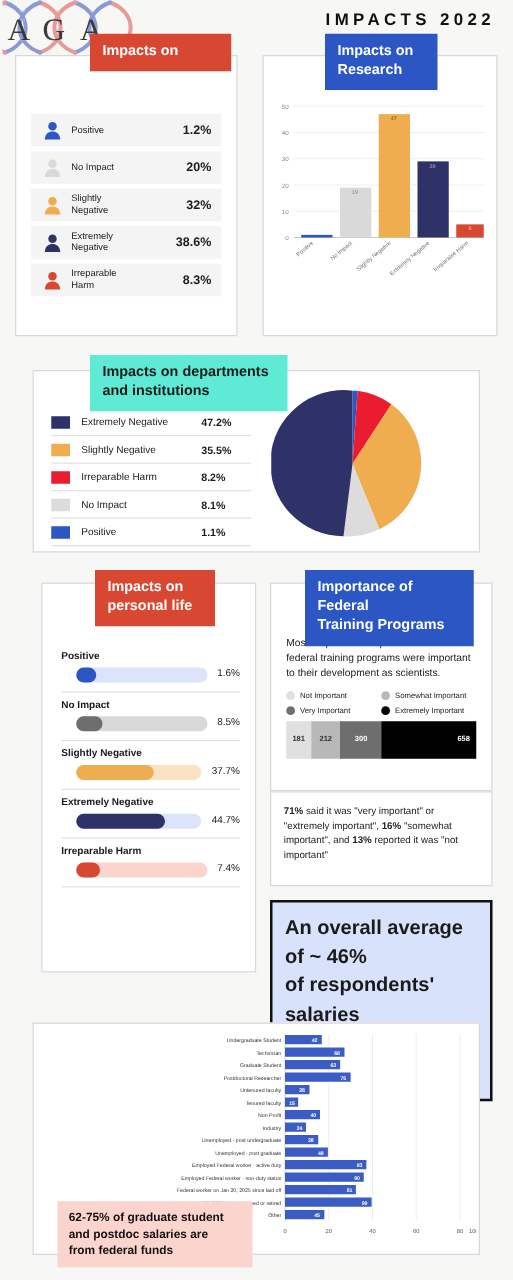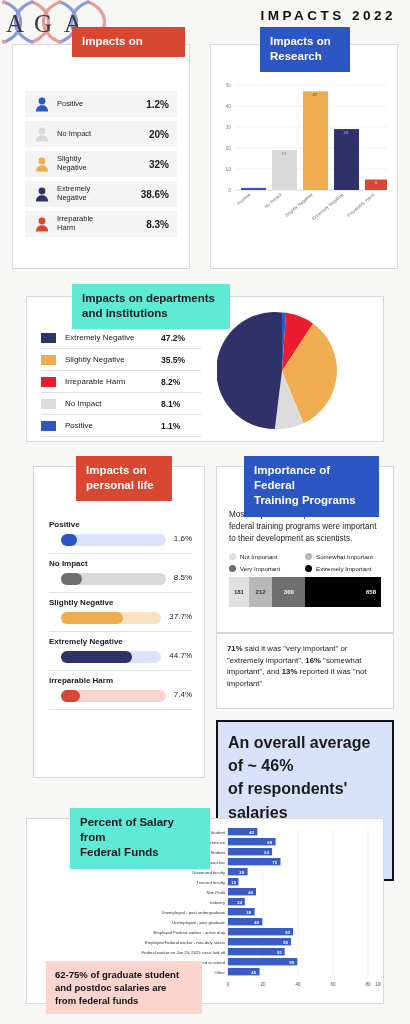--- a/index.html
+++ b/index.html
@@ -473,24 +473,20 @@
       <g class="hb-tick" text-anchor="middle" font-family="Liberation Sans, sans-serif">
         <text x="87" y="161">0</text>
         <text x="122" y="161">20</text>
         <text x="157" y="161">40</text>
         <text x="192" y="161">60</text>
         <text x="227" y="161">80</text>
         <text x="238" y="161">100</text>
       </g>
     </svg>
   </div>
-  <div class="badge orange" style="left:38px; top:808px; width:140px;">
-    <div>Percent of Salary from</div>
-    <div>Federal Funds</div>
-  </div>
 
   <div class="pinkbox" style="left:46px; top:961px; width:156px;">
     <div>62-75% of graduate student</div>
     <div>and postdoc salaries are</div>
     <div>from federal funds</div>
   </div>
 
 </div>
 
 </body></html>

